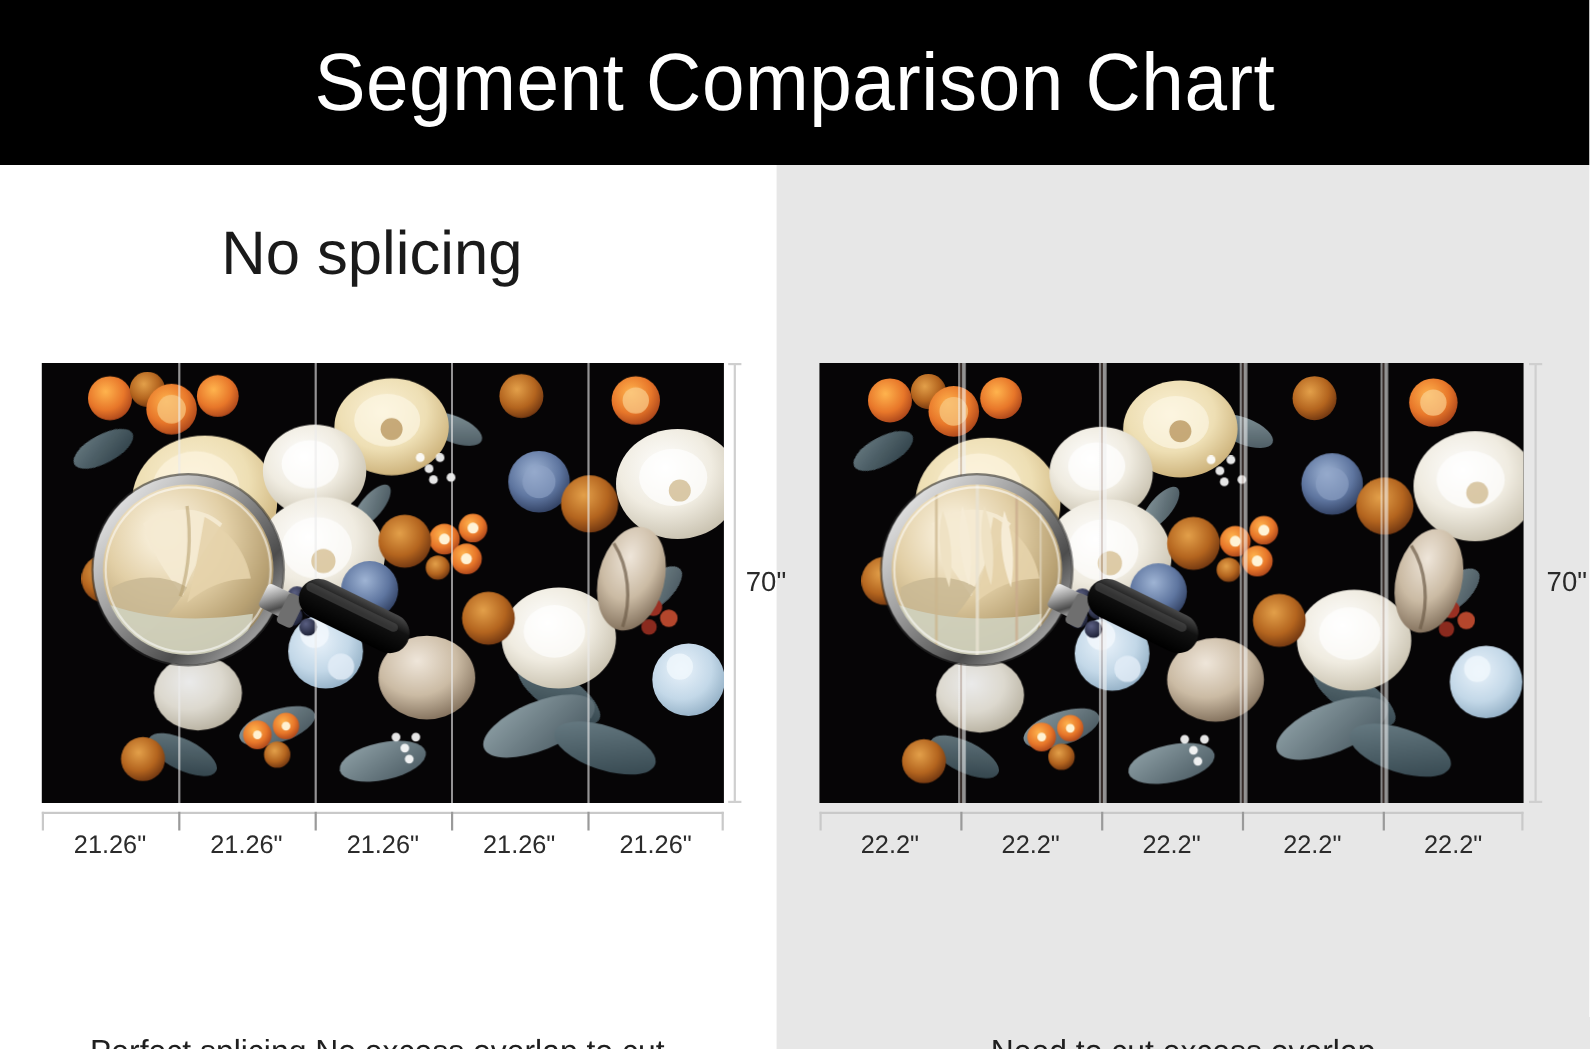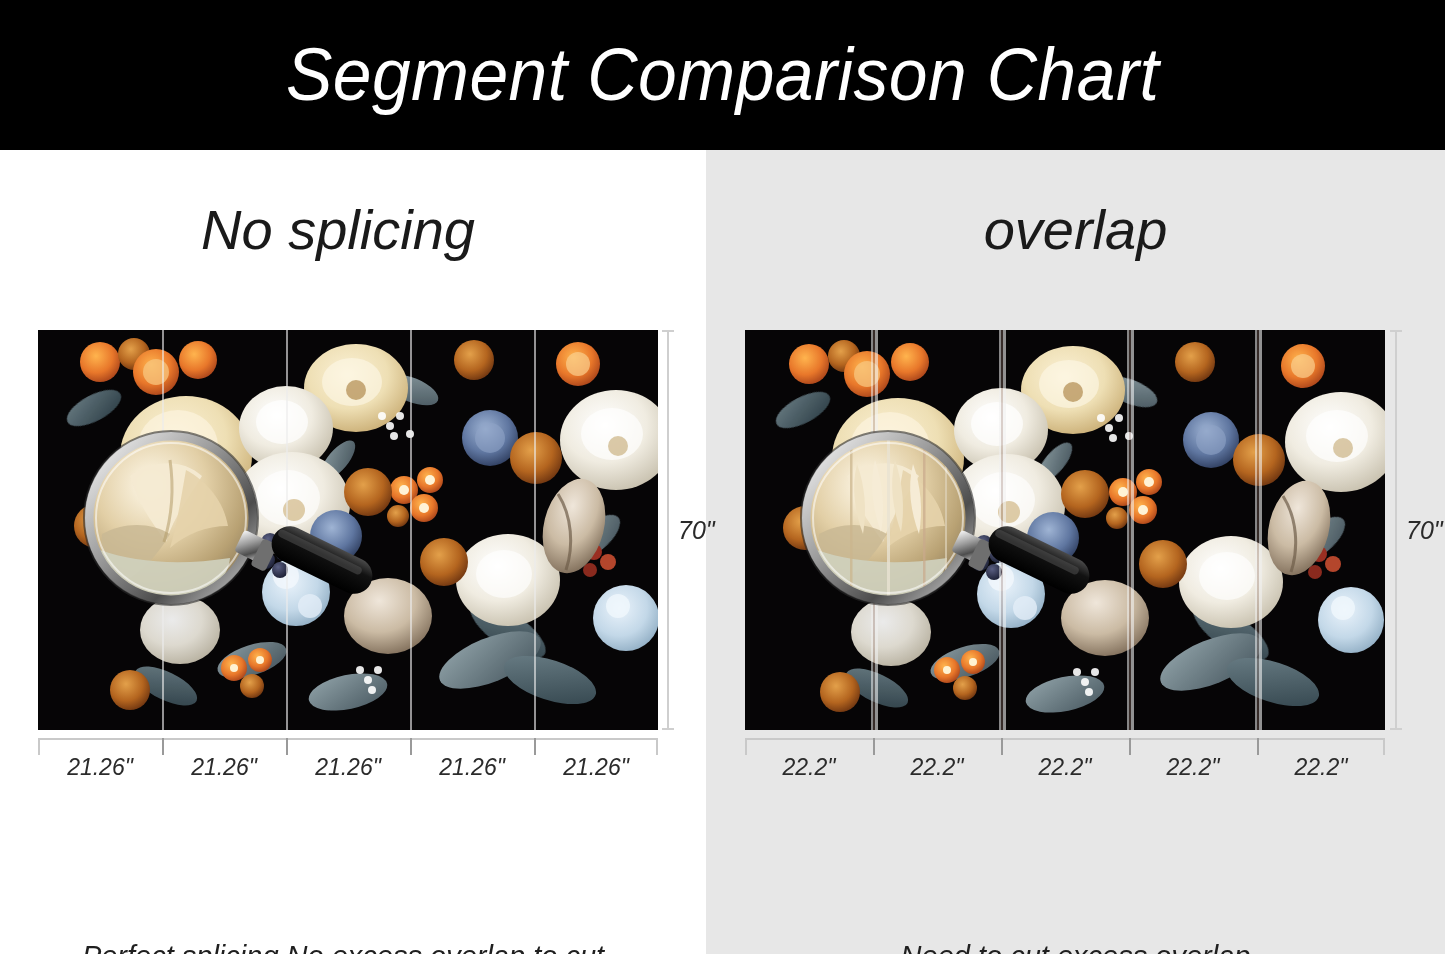--- a/index.html
+++ b/index.html
@@ -2,21 +2,21 @@
 <html><head>
 <meta charset="utf-8">
 <style>
   html,body{margin:0;padding:0;}
   body{
     width:1445px;height:954px;
     background:#ffffff;
     font-family:"Liberation Sans", sans-serif;
     overflow:hidden;
   }
-  #root{position:relative;width:1445px;height:688px;font-style:italic;}
+  #root{position:relative;width:1445px;height:688px;}
 
   
   .banner{
     position:absolute;left:0;top:0;width:1445px;height:150px;
     background:#000000;
     display:flex;align-items:center;justify-content:center;
   }
   .banner-title{
     color:#ffffff;
     font-size:74px;
@@ -115,21 +115,20 @@
   <div class="half half-left">
 
     <div class="panel-head">No splicing</div>
 
     <div class="caption">Perfect splicing No excess overlap to cut</div>
 
   </div>
 
   <div class="half half-right">
 
-    <div class="panel-head">overlap</div>
 
     <div class="caption">Need to cut excess overlap</div>
 
   </div>
 
   <div class="art-wrap art-left">
     <div class="art">
       <svg viewBox="0 0 620 400" preserveAspectRatio="none" aria-hidden="true">
         <defs>
           <radialGradient id="wroseL" cx="40%" cy="35%" r="68%">

